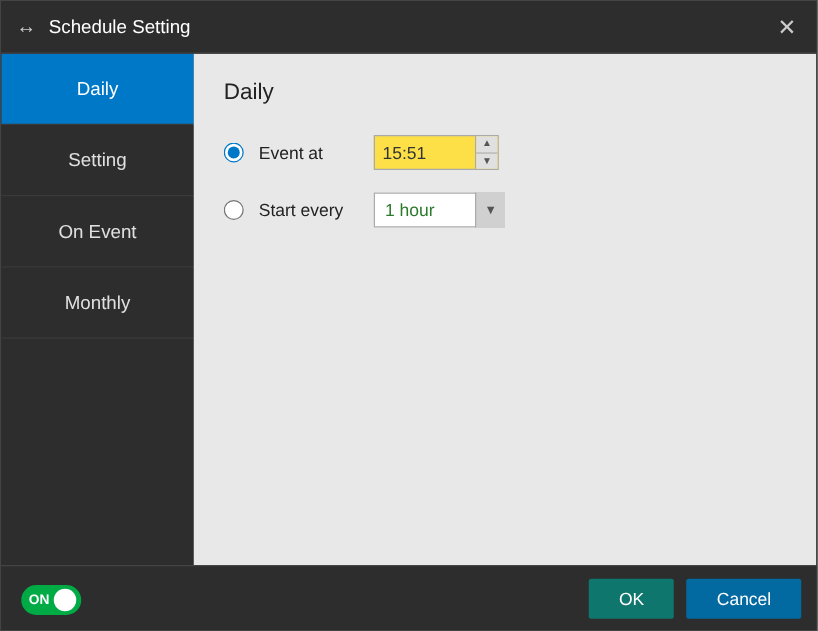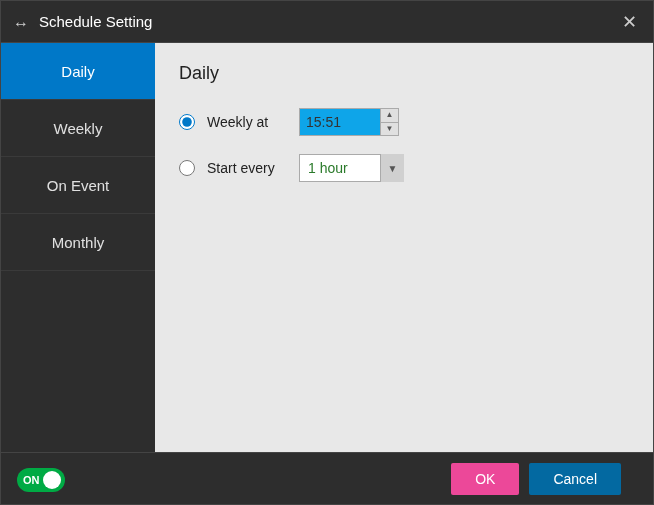--- a/index.html
+++ b/index.html
@@ -100,21 +100,21 @@
       cursor: pointer;
     }
     .option-label {
       color: #222;
       font-size: 14px;
       min-width: 80px;
     }
     .time-input-wrapper {
       display: flex;
       align-items: center;
-      background: #0ea5e9;
+      background: #fde047;
       border: 1px solid #aaa;
       height: 28px;
     }
     .time-input {
       width: 80px;
       border: none;
       outline: none;
       font-size: 14px;
       padding: 2px 6px;
       color: #333;
@@ -174,21 +174,21 @@
       pointer-events: none;
       font-size: 10px;
       color: #555;
     }
     .footer {
       height: 52px;
       background: #2d2d2d;
       display: flex;
       align-items: center;
       justify-content: flex-end;
-      padding: 0 32px;
+      padding: 0 12px;
       gap: 10px;
       border-top: 1px solid #444;
     }
     .toggle-wrapper {
       position: absolute;
       left: 16px;
       bottom: 12px;
       display: flex;
       align-items: center;
       gap: 6px;
@@ -222,21 +222,21 @@
     .btn-ok, .btn-cancel {
       height: 32px;
       padding: 0 24px;
       font-size: 14px;
       cursor: pointer;
       border: none;
       border-radius: 2px;
       color: #fff;
     }
     .btn-ok {
-      background: #ec4899;
+      background: #0f766e;
       margin-left: 36px;
     }
     .btn-cancel {
       background: #0369a1;
     }
   </style>
 </head>
 <body>
 
 <div class="dialog">
@@ -247,36 +247,36 @@
     <button class="close-btn">✕</button>
   </div>
 
   <div class="body">
 
     <div class="sidebar">
       <div class="sidebar-item active">
         <span>Daily</span>
       </div>
       <div class="sidebar-item">
-        <span>Weekly</span>
+        <span>Setting</span>
       </div>
       <div class="sidebar-item">
         <span>On Event</span>
       </div>
       <div class="sidebar-item">
         <span>Monthly</span>
       </div>
     </div>
 
     <div class="main-content">
       <div class="content-title">Daily</div>
 
       <div class="option-row">
         <input type="radio" name="schedule-type" class="radio-input" id="radio-start-at" checked="" style="">
-        <label class="option-label" for="radio-start-at">Weekly at</label>
+        <label class="option-label" for="radio-start-at">Event at</label>
         <div class="time-input-wrapper">
           <input type="text" class="time-input" value="15:51" style="">
           <div class="spin-buttons">
             <button class="spin-btn">▲</button>
             <button class="spin-btn">▼</button>
           </div>
         </div>
       </div>
 
       <div class="option-row">

